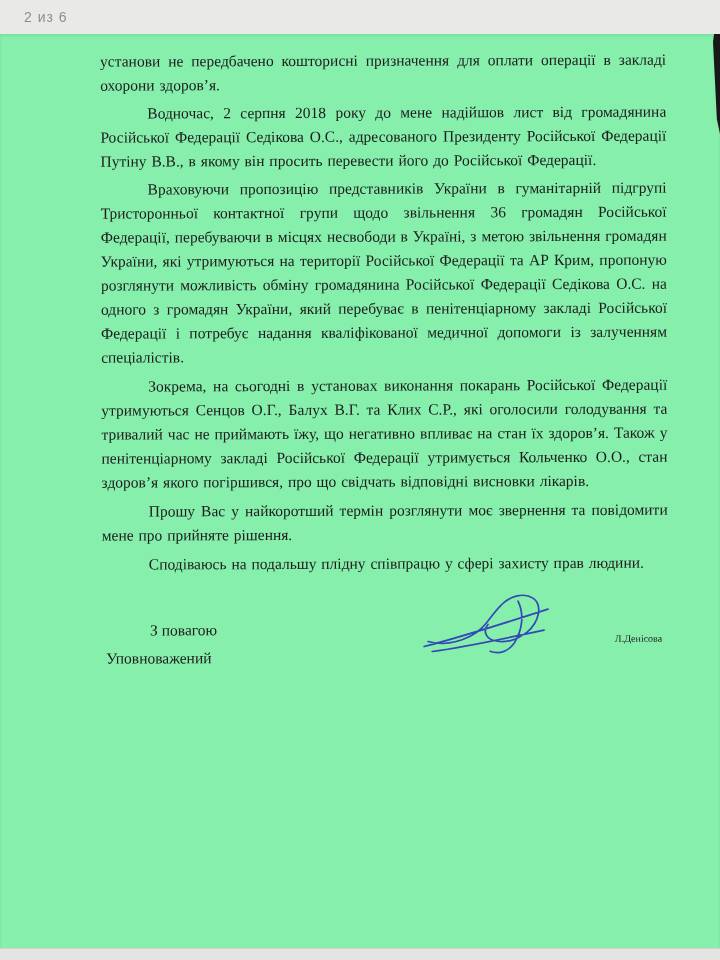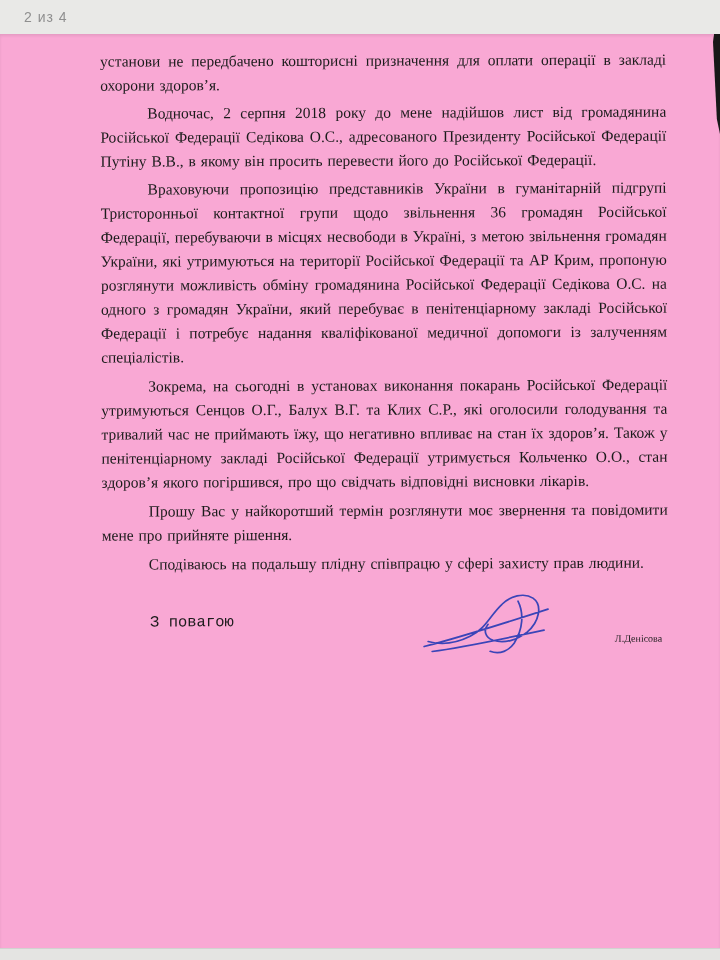--- a/index.html
+++ b/index.html
@@ -25,21 +25,21 @@
     font-size: 14px;
     color: #8f8f8f;
     letter-spacing: 1px;
   }
 
   
   .page {
     position: relative;
     width: 720px;
     height: 914px;
-    background: #f9a8d4;
+    background: #86efac;
     box-shadow: inset 0 2px 3px rgba(0,0,0,0.08);
   }
 
   
   .scan-artifact {
     position: absolute;
     top: 0;
     right: 0;
     width: 7px;
     height: 100px;
@@ -66,25 +66,24 @@
   .para.gap { margin-top: 5px; }
 
   .sig-row {
     position: relative;
     margin-top: 26px;
     height: 90px;
   }
   .sig-left {
     position: absolute;
     left: 4px;
-    top: 6px;
+    top: 14px;
     font-size: 15.5px;
     line-height: 28px;
     color: #1c1c1c;
-    font-family: Liberation Mono, monospace;
   }
   .salutation { padding-left: 44px; }
   .sig-title { padding-left: 0; }
 
   .signature-svg {
     position: absolute;
     left: 318px;
     top: -14px;
     width: 140px;
     height: 80px;
@@ -104,37 +103,38 @@
     background: #e4e4e2;
     border-top: 1px solid #d2d2d0;
   }
 </style>
 </head>
 <body>
 
 <div class="viewer">
 
   <div class="topbar">
-    <span class="page-indicator">2 из 4</span>
+    <span class="page-indicator">2 из 6</span>
   </div>
 
   <div class="page">
     <div class="scan-artifact"></div>
 
     <div class="content">
       <p class="para no-indent">установи не передбачено кошторисні призначення для оплати операції в закладі охорони здоров’я.</p>
       <p class="para">Водночас, 2 серпня 2018 року до мене надійшов лист від громадянина Російської Федерації Седікова О.С., адресованого Президенту Російської Федерації Путіну В.В., в якому він просить перевести його до Російської Федерації.</p>
       <p class="para">Враховуючи пропозицію представників України в гуманітарній підгрупі Тристоронньої контактної групи щодо звільнення 36 громадян Російської Федерації, перебуваючи в місцях несвободи в Україні, з метою звільнення громадян України, які утримуються на території Російської Федерації та АР Крим, пропоную розглянути можливість обміну громадянина Російської Федерації Седікова О.С. на одного з громадян України, який перебуває в пенітенціарному закладі Російської Федерації і потребує надання кваліфікованої медичної допомоги із залученням спеціалістів.</p>
       <p class="para gap">Зокрема, на сьогодні в установах виконання покарань Російської Федерації утримуються Сенцов О.Г., Балух В.Г. та Клих С.Р., які оголосили голодування та тривалий час не приймають їжу, що негативно впливає на стан їх здоров’я. Також у пенітенціарному закладі Російської Федерації утримується Кольченко О.О., стан здоров’я якого погіршився, про що свідчать відповідні висновки лікарів.</p>
       <p class="para gap">Прошу Вас у найкоротший термін розглянути моє звернення та повідомити мене про прийняте рішення.</p>
       <p class="para gap">Сподіваюсь на подальшу плідну співпрацю у сфері захисту прав людини.</p>
 
       <div class="sig-row">
         <div class="sig-left">
           <div class="salutation">З повагою</div>
+          <div class="sig-title">Уповноважений</div>
         </div>
 
         <svg class="signature-svg" viewBox="0 0 140 80" aria-hidden="true">
           <path d="M8 54 C 22 58, 36 56, 50 49
                    C 66 41, 70 28, 82 17
                    C 90 9, 104 5, 113 11
                    C 123 18, 119 35, 107 45
                    C 98 52, 85 57, 73 53
                    C 65 50, 63 43, 68 37
                    M4 59 C 36 51, 78 38, 128 22

